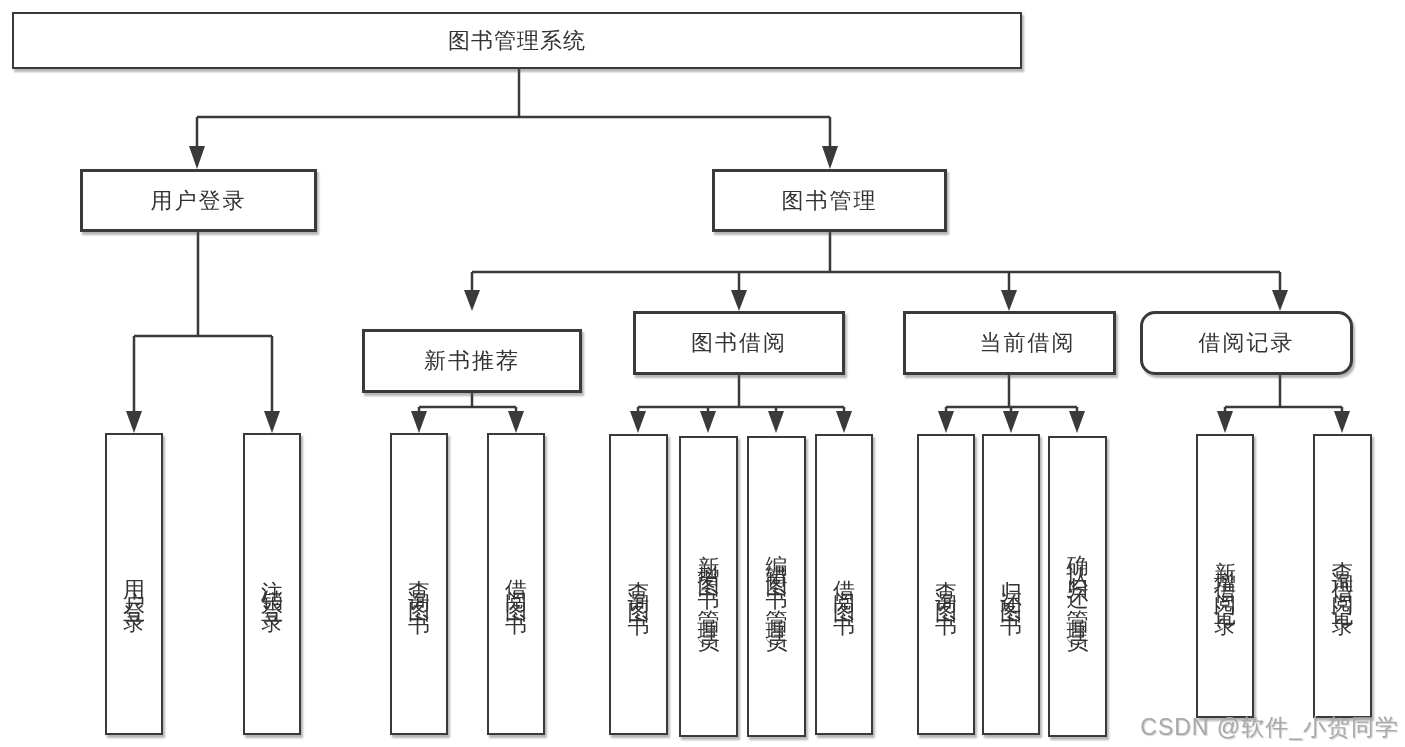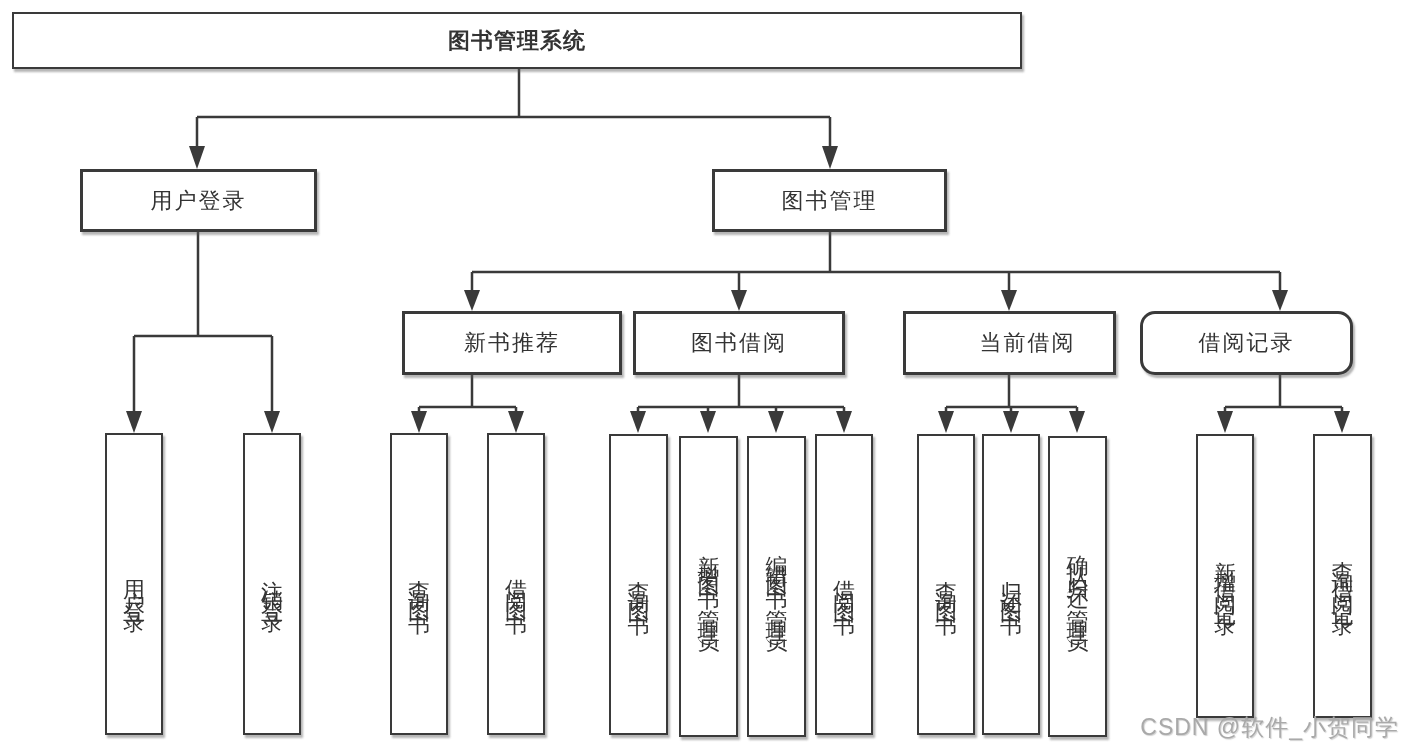--- a/index.html
+++ b/index.html
@@ -95,26 +95,26 @@
       <polygon points="1069,411 1085,411 1077,433" fill="#3a3a3a" stroke="none"></polygon>
     </g>
 
     <g>
       <path d="M1280 375 V407 M1225 407 H1342 M1225 407 V411 M1342 407 V411"></path>
       <polygon points="1217,411 1233,411 1225,433" fill="#3a3a3a" stroke="none"></polygon>
       <polygon points="1334,411 1350,411 1342,433" fill="#3a3a3a" stroke="none"></polygon>
     </g>
   </svg>
 
-  <div class="node root" style="left:12px; top:12px; width:1010px; height:57px;font-weight:bold;">图书管理系统</div>
+  <div class="node root" style="left:12px; top:12px; width:1010px; height:57px;">图书管理系统</div>
 
   <div class="node mid" style="left:80px; top:169px; width:237px; height:63px;">用户登录</div>
   <div class="node mid" style="left:712px; top:169px; width:235px; height:63px;text-align:center;">图书管理</div>
 
-  <div class="node mid" style="left:362px; top:311px; width:220px; height:64px;margin-left:40px;">新书推荐</div>
+  <div class="node mid" style="left:362px; top:329px; width:220px; height:64px;">新书推荐</div>
   <div class="node mid" style="left:633px; top:311px; width:212px; height:64px;font-family:Liberation Serif, serif;">图书借阅</div>
   <div class="node mid" style="left:903px; top:311px; width:213px; height:64px;padding-left:36px;">当前借阅</div>
   <div class="node mid" style="left:1140px; top:311px; width:213px; height:64px;border-radius:15px;">借阅记录</div>
 
   <div class="node leaf" style="left:105px; top:433px; width:58px; height:302px;">
     <span class="v-text">用户登录</span>
   </div>
   <div class="node leaf" style="left:243px; top:433px; width:58px; height:302px;">
     <span class="v-text">注销登录</span>
   </div>

